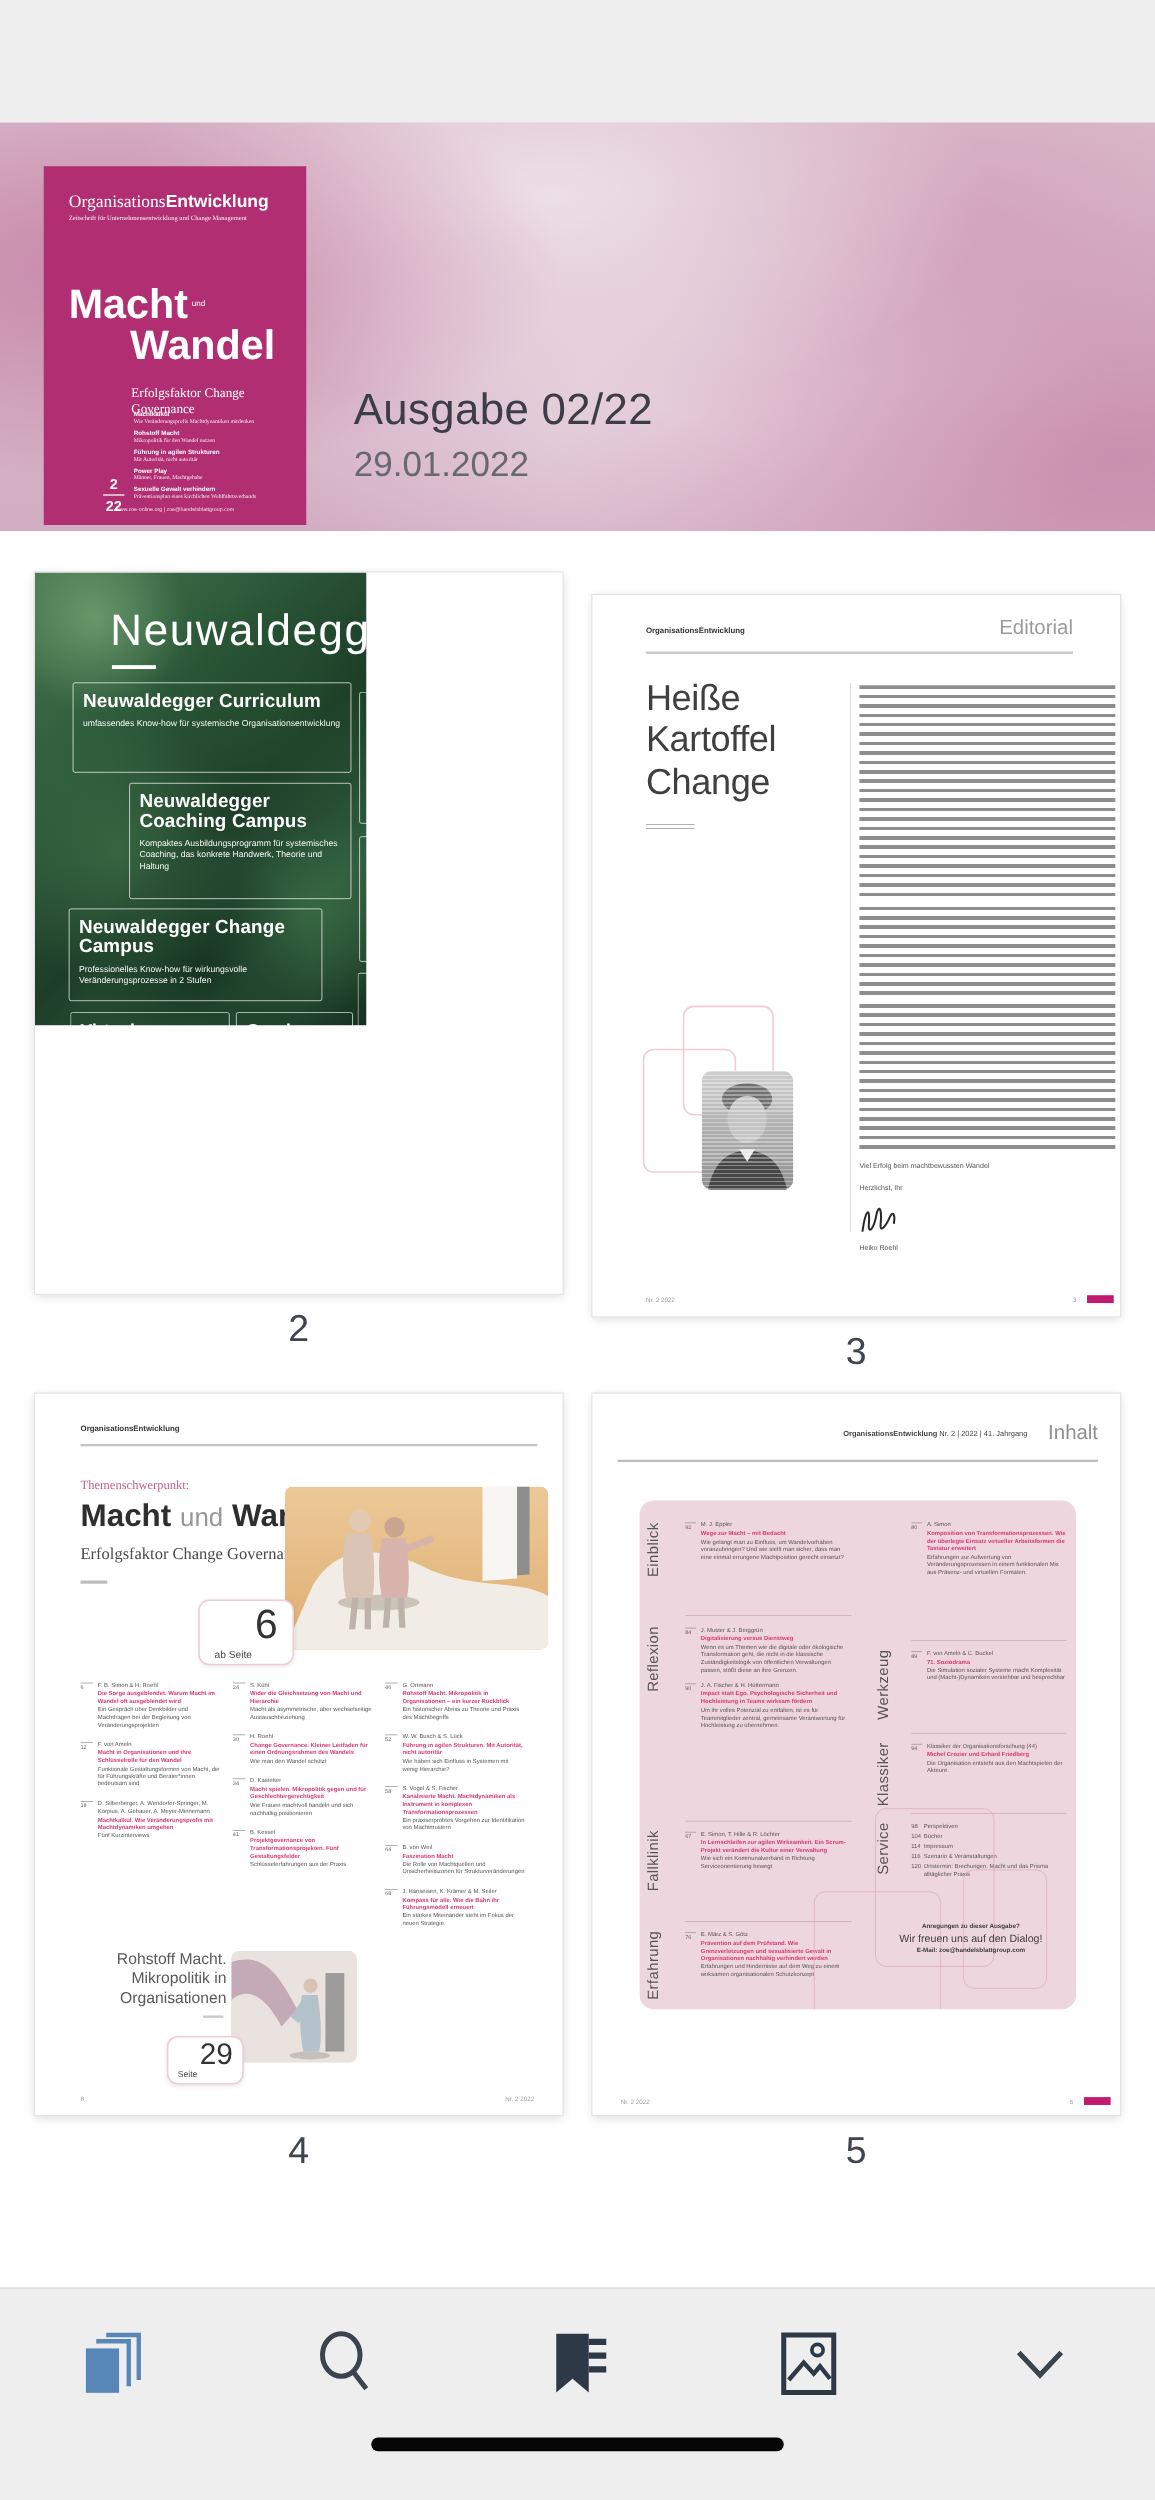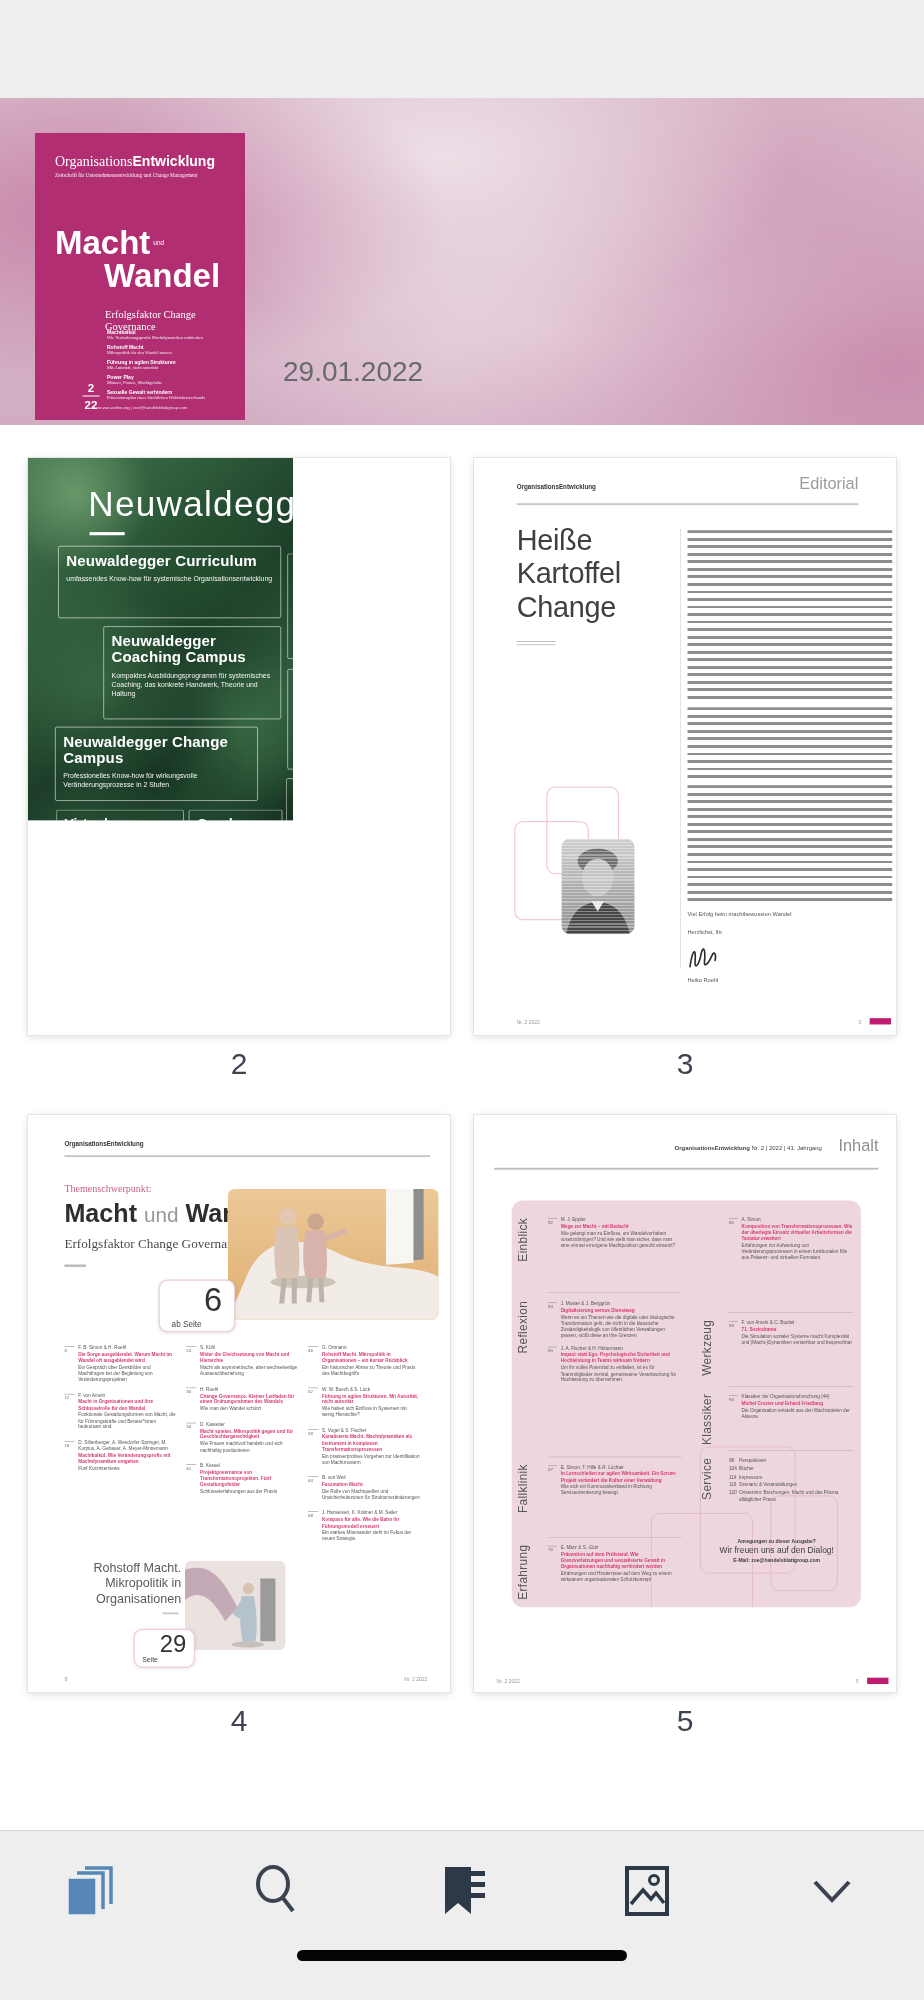--- a/index.html
+++ b/index.html
@@ -198,20 +198,21 @@
 
         </div>
         <div class="cov-issue">
           <span class="n1">2</span>
           <span class="bar"></span>
           <span class="n2">22</span>
         </div>
         <div class="cov-footer">www.zoe-online.org  |  zoe@handelsblattgroup.com</div>
       </div>
     </div>
+    <div id="issue-title" class="abs">Ausgabe 02/22</div>
     <div id="issue-date" class="abs">29.01.2022</div>
   </div>
 
   <div id="grid" class="abs">
 
     <div class="thumb" style="left:28px;top:33px;">
       <div class="page">
         <div class="pinner ad-bg">
           <div class="ad-logo">Neuwaldegg</div>
           <div class="ad-logo-bar"></div>
@@ -251,21 +252,21 @@
           <div class="ad-outro">Weiterbildung à la Neuwaldegg – Wir geben unser Wissen gerne weiter und tragen damit zur Professionalisierung von Expert:innen und Manager:innen bei. Unsere Formate sind einzigartig, unsere Teilnehmer:innen ausgewählt. Unser Anliegen: die Zukunfts- und Spielfähigkeit von Organisationen erhöhen.</div>
           <div class="ad-info">
             <span>Weitere Informationen finden Sie unter:</span><br>
             <span class="url">www.neuwaldegg.at/weiterbildung</span>
           </div>
         </div>
       </div>
       <div class="num">2</div>
     </div>
 
-    <div class="thumb" style="left:474px;top:33px;">
+    <div class="thumb" style="left:474px;top:51px;">
       <div class="page">
         <div class="pinner">
           <div class="ph-left">OrganisationsEntwicklung</div>
           <div class="ph-right">Editorial</div>
           <div class="ph-rule"></div>
           <div class="ed-title">Heiße<br>Kartoffel<br>Change</div>
           <div class="ed-dash"></div>
           <div class="deco" style="left:115px;top:523px;width:112px;height:136px;"></div>
           <div class="deco" style="left:64px;top:578px;width:115px;height:154px;"></div>
           <div class="photo">

